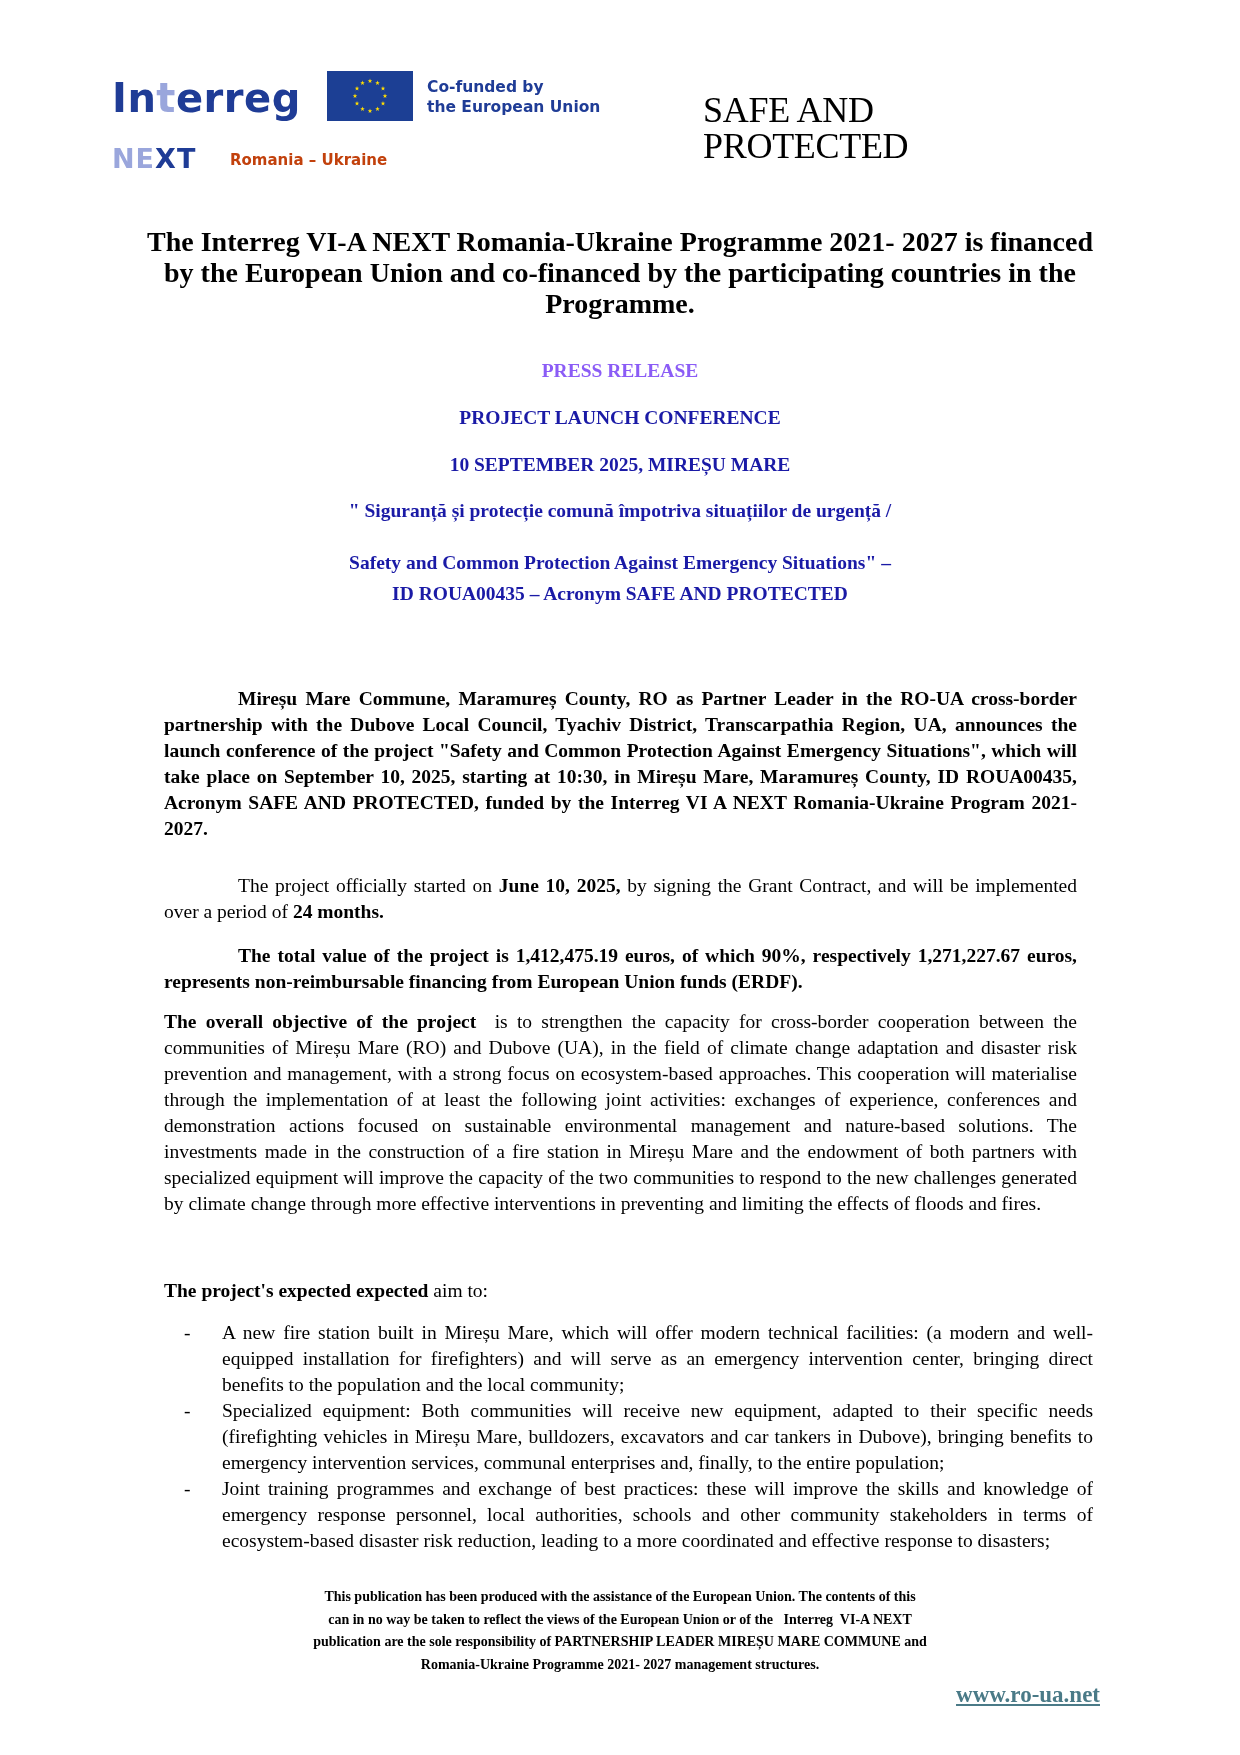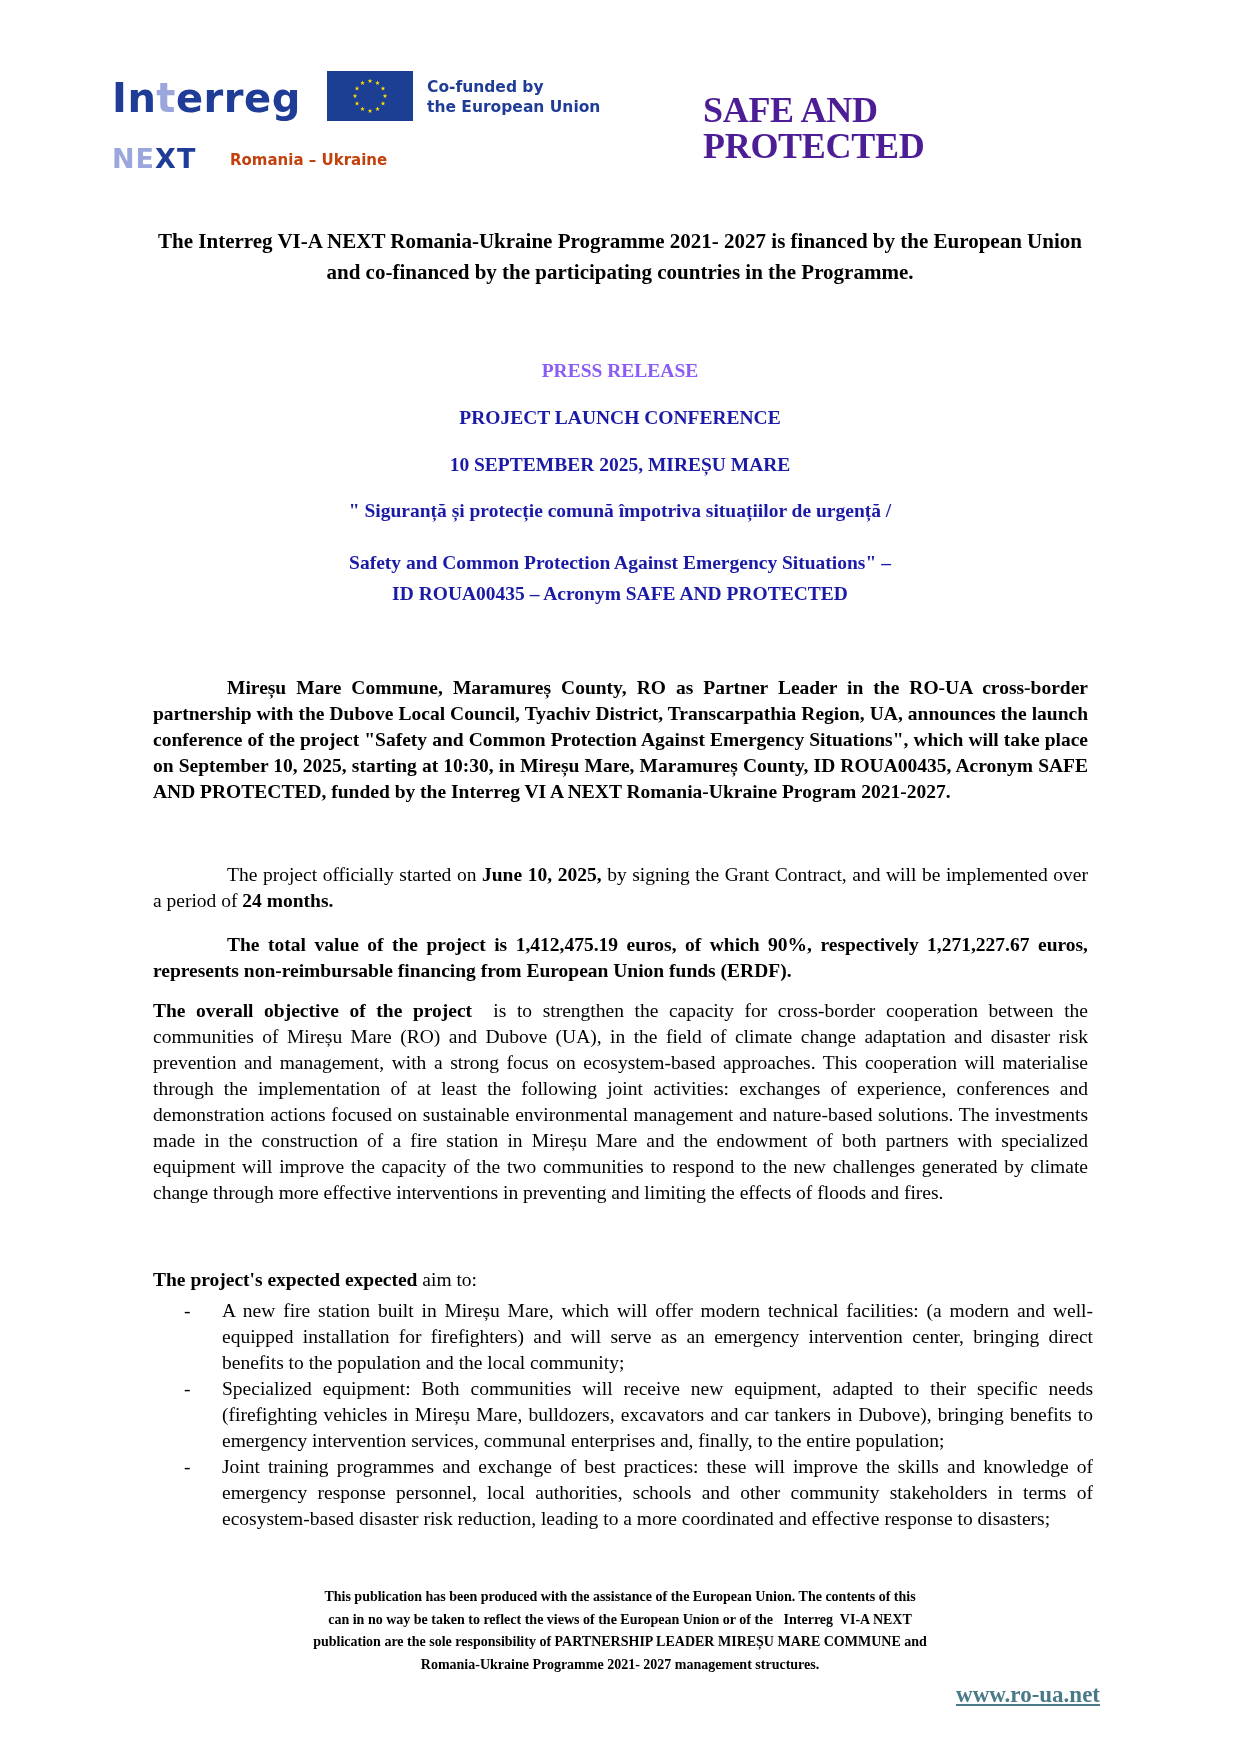--- a/index.html
+++ b/index.html
@@ -11,36 +11,36 @@
   .logo-interreg .light { color: #9aa6dc; }
   .logo-next { position: absolute; left: 112px; top: 145px; font-family: "DejaVu Sans", "Liberation Sans", sans-serif;
     font-weight: bold; font-size: 27px; color: #1f3c96; letter-spacing: 1px; line-height: 1; }
   .logo-next .light { color: #9aa6dc; }
   .logo-country { position: absolute; left: 230px; top: 153px; font-family: "DejaVu Sans", "Liberation Sans", sans-serif;
     font-weight: bold; font-size: 15px; color: #c2410c; line-height: 1; }
   .eu-flag { position: absolute; left: 327px; top: 71px; width: 86px; height: 50px; background: #1c3f94; }
   .eu-flag svg { position: absolute; left: 0; top: 0; }
   .eu-text { position: absolute; left: 427px; top: 77px; font-family: "DejaVu Sans", "Liberation Sans", sans-serif;
     font-weight: bold; font-size: 15.5px; color: #1f3c96; line-height: 20px; }
-  .project-brand { position: absolute; left: 703px; top: 92px; font-family: "Liberation Serif", serif; font-weight: bold;
-    font-size: 36px; color: #4c1d95; line-height: 1; letter-spacing: -0.3px; }
+  .project-brand { position: absolute; left: 703px; top: 92px; font-family: "Liberation Serif", serif; font-weight: normal;
+    font-size: 36px; color: #000000; line-height: 1; letter-spacing: -0.3px; }
 
   .funding { position: absolute; left: 140px; top: 226px; width: 960px; text-align: center; font-weight: bold;
-    font-size: 21px; line-height: 31px; }
+    font-size: 28px; line-height: 31px; }
 
   .center-block { position: absolute; left: 140px; width: 960px; text-align: center; font-weight: bold; font-size: 19.5px; line-height: 26px; }
   .pr-label { top: 358px; color: #8b5cf6; }
   .blue { color: #1a1aa6; }
   .conf-title { top: 405px; }
   .conf-date { top: 452px; }
   .conf-ro { top: 498px; }
   .conf-en { top: 547px; line-height: 31px; }
 
   .body { position: absolute; left: 148px; width: 945px; font-size: 19.5px; line-height: 26px; text-align: justify; }
-  .body p { margin: 5px; }
+  .body p { margin: 16px; }
   .indent { text-indent: 74px; }
   .p-intro { top: 670px; font-weight: bold; }
   .p-start { top: 857px; }
   .p-value { top: 927px; font-weight: bold; }
   .p-objective { top: 993px; }
   .p-results { top: 1262px; }
   .results-list { list-style: none; margin: 0; padding: 0; }
   .results-list li { position: relative; padding-left: 74px; }
   .results-list li .dash { position: absolute; left: 36px; top: 0; }
 

